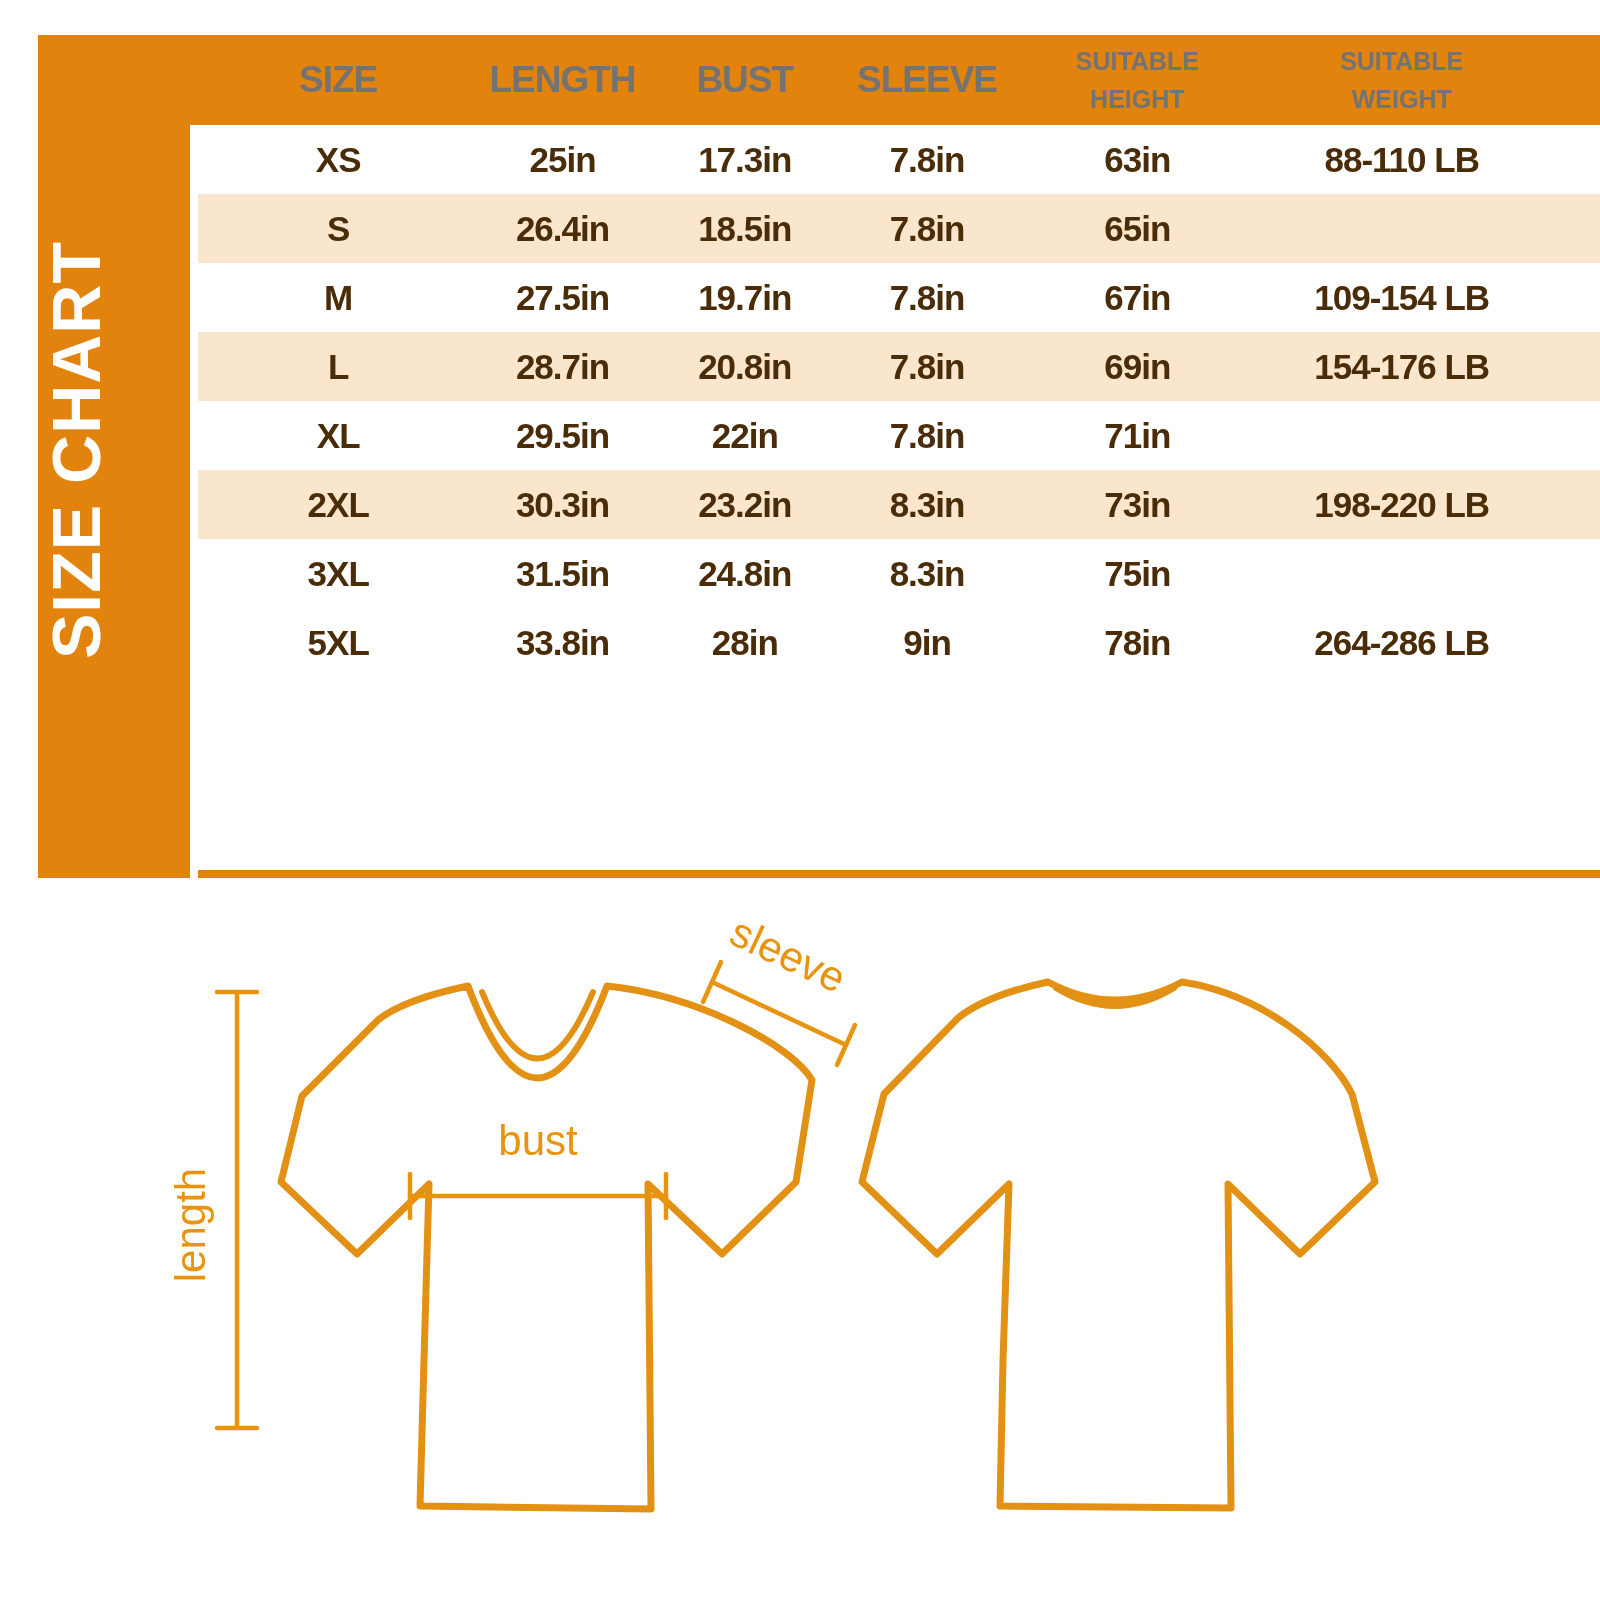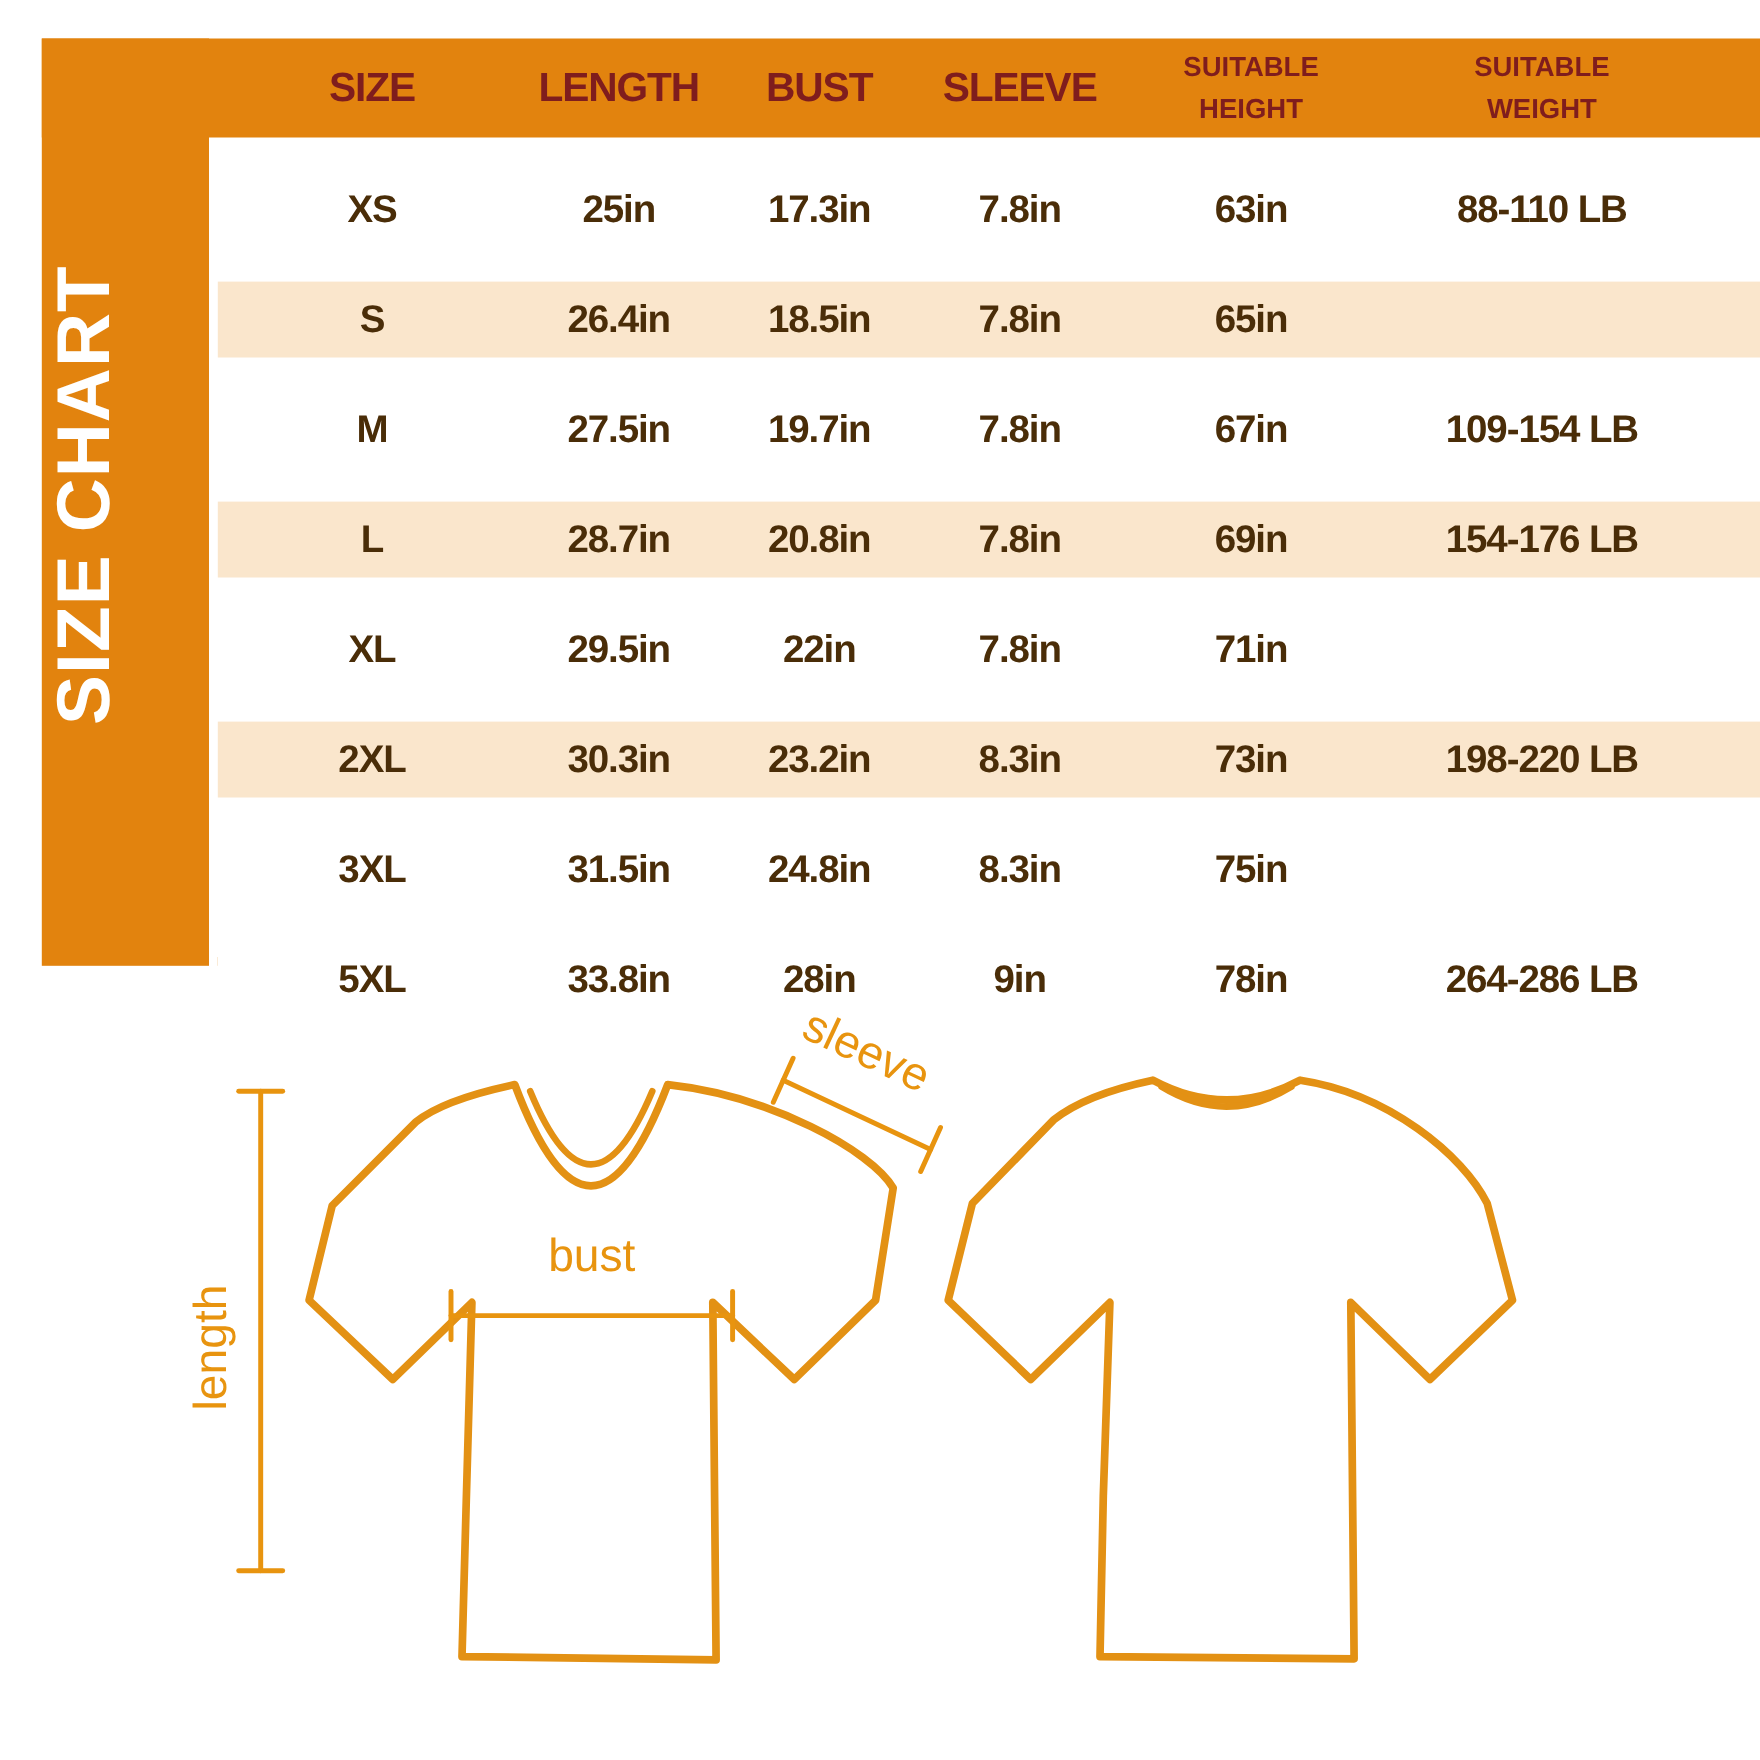--- a/index.html
+++ b/index.html
@@ -12,23 +12,23 @@
   .frame-side{position:absolute;left:38px;top:35px;width:152px;height:843px;background:#E2830E;}
   .frame-strip{position:absolute;left:198px;top:870px;width:1402px;height:8px;background:#E2830E;}
   .side-title{
     position:absolute;left:76px;top:450px;transform:translate(-50%,-50%) rotate(-90deg);
     transform-origin:center;white-space:nowrap;color:#ffffff;font-size:68px;font-weight:bold;
     letter-spacing:1px;
   }
   
   .size-table{position:absolute;left:198px;top:35px;width:1402px;}
   .thead{display:flex;height:90px;align-items:center;}
-  .hcell{color:#7f1d1d;font-weight:bold;text-align:center;letter-spacing:-1px;font-size:37px;line-height:38px;}
+  .hcell{color:#737373;font-weight:bold;text-align:center;letter-spacing:-1px;font-size:37px;line-height:38px;}
   .hcell.small{font-size:25px;line-height:38px;white-space:pre-line;letter-spacing:0;}
-  .trow{display:flex;height:69px;align-items:center;background:#ffffff;margin-top:31px;}
+  .trow{display:flex;height:69px;align-items:center;background:#ffffff;}
   .trow.alt{background:#FAE6CC;}
   .dcell{color:#4A2D08;font-weight:bold;font-size:35px;text-align:center;letter-spacing:-1px;}
   .c0{width:20%;flex:none;}
   .c1{width:12%;flex:none;}
   .c2{width:14%;flex:none;}
   .c3{width:12%;flex:none;}
   .c4{width:18%;flex:none;}
   .c5{width:24%;flex:none;box-sizing:border-box;padding-right:60px;}
   
   .diagram{position:absolute;left:0;top:920px;width:1600px;height:680px;}

